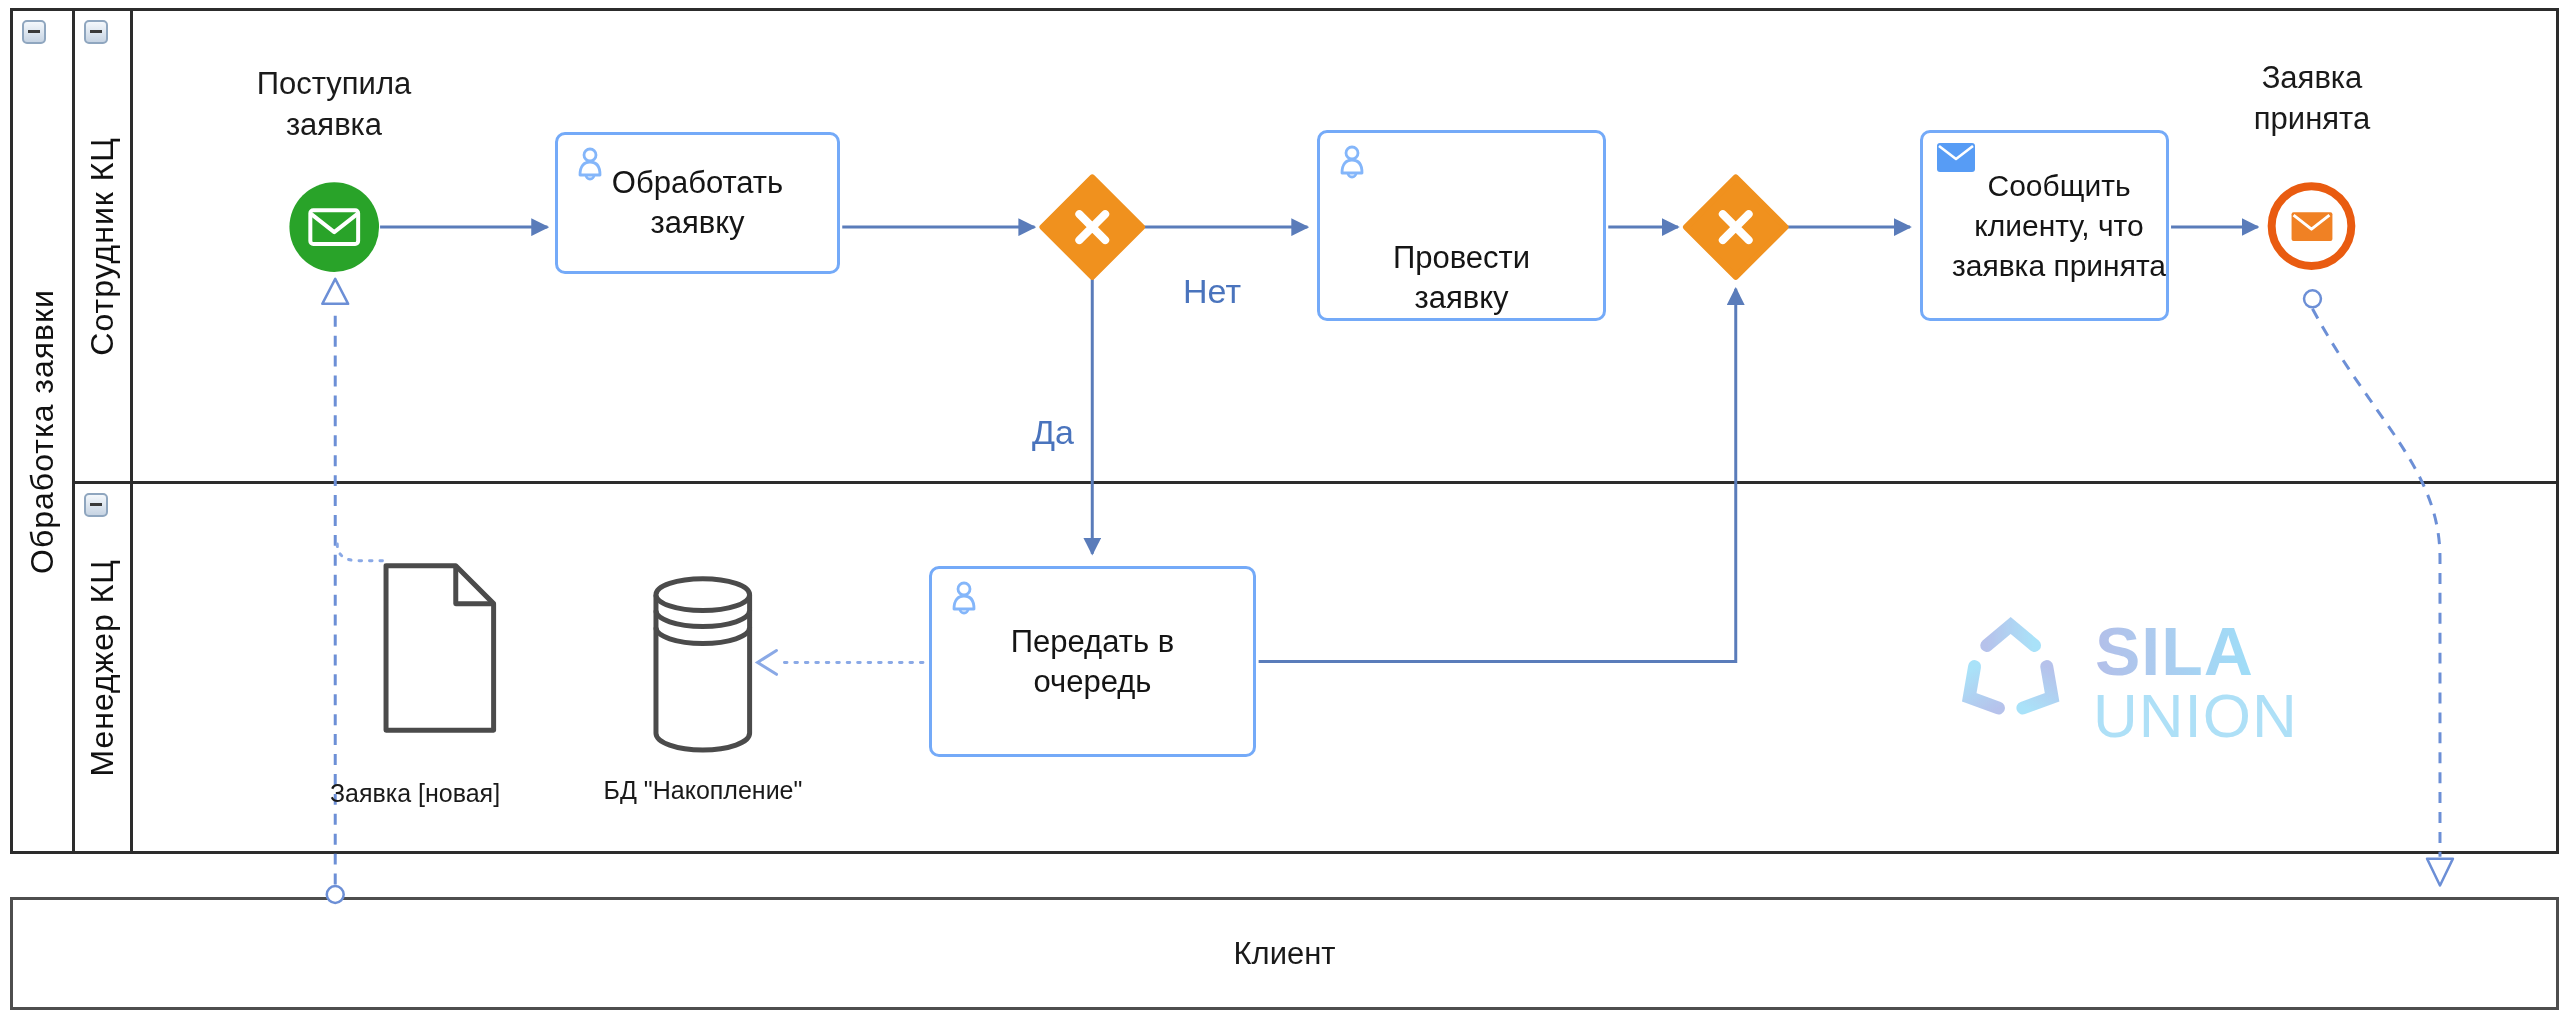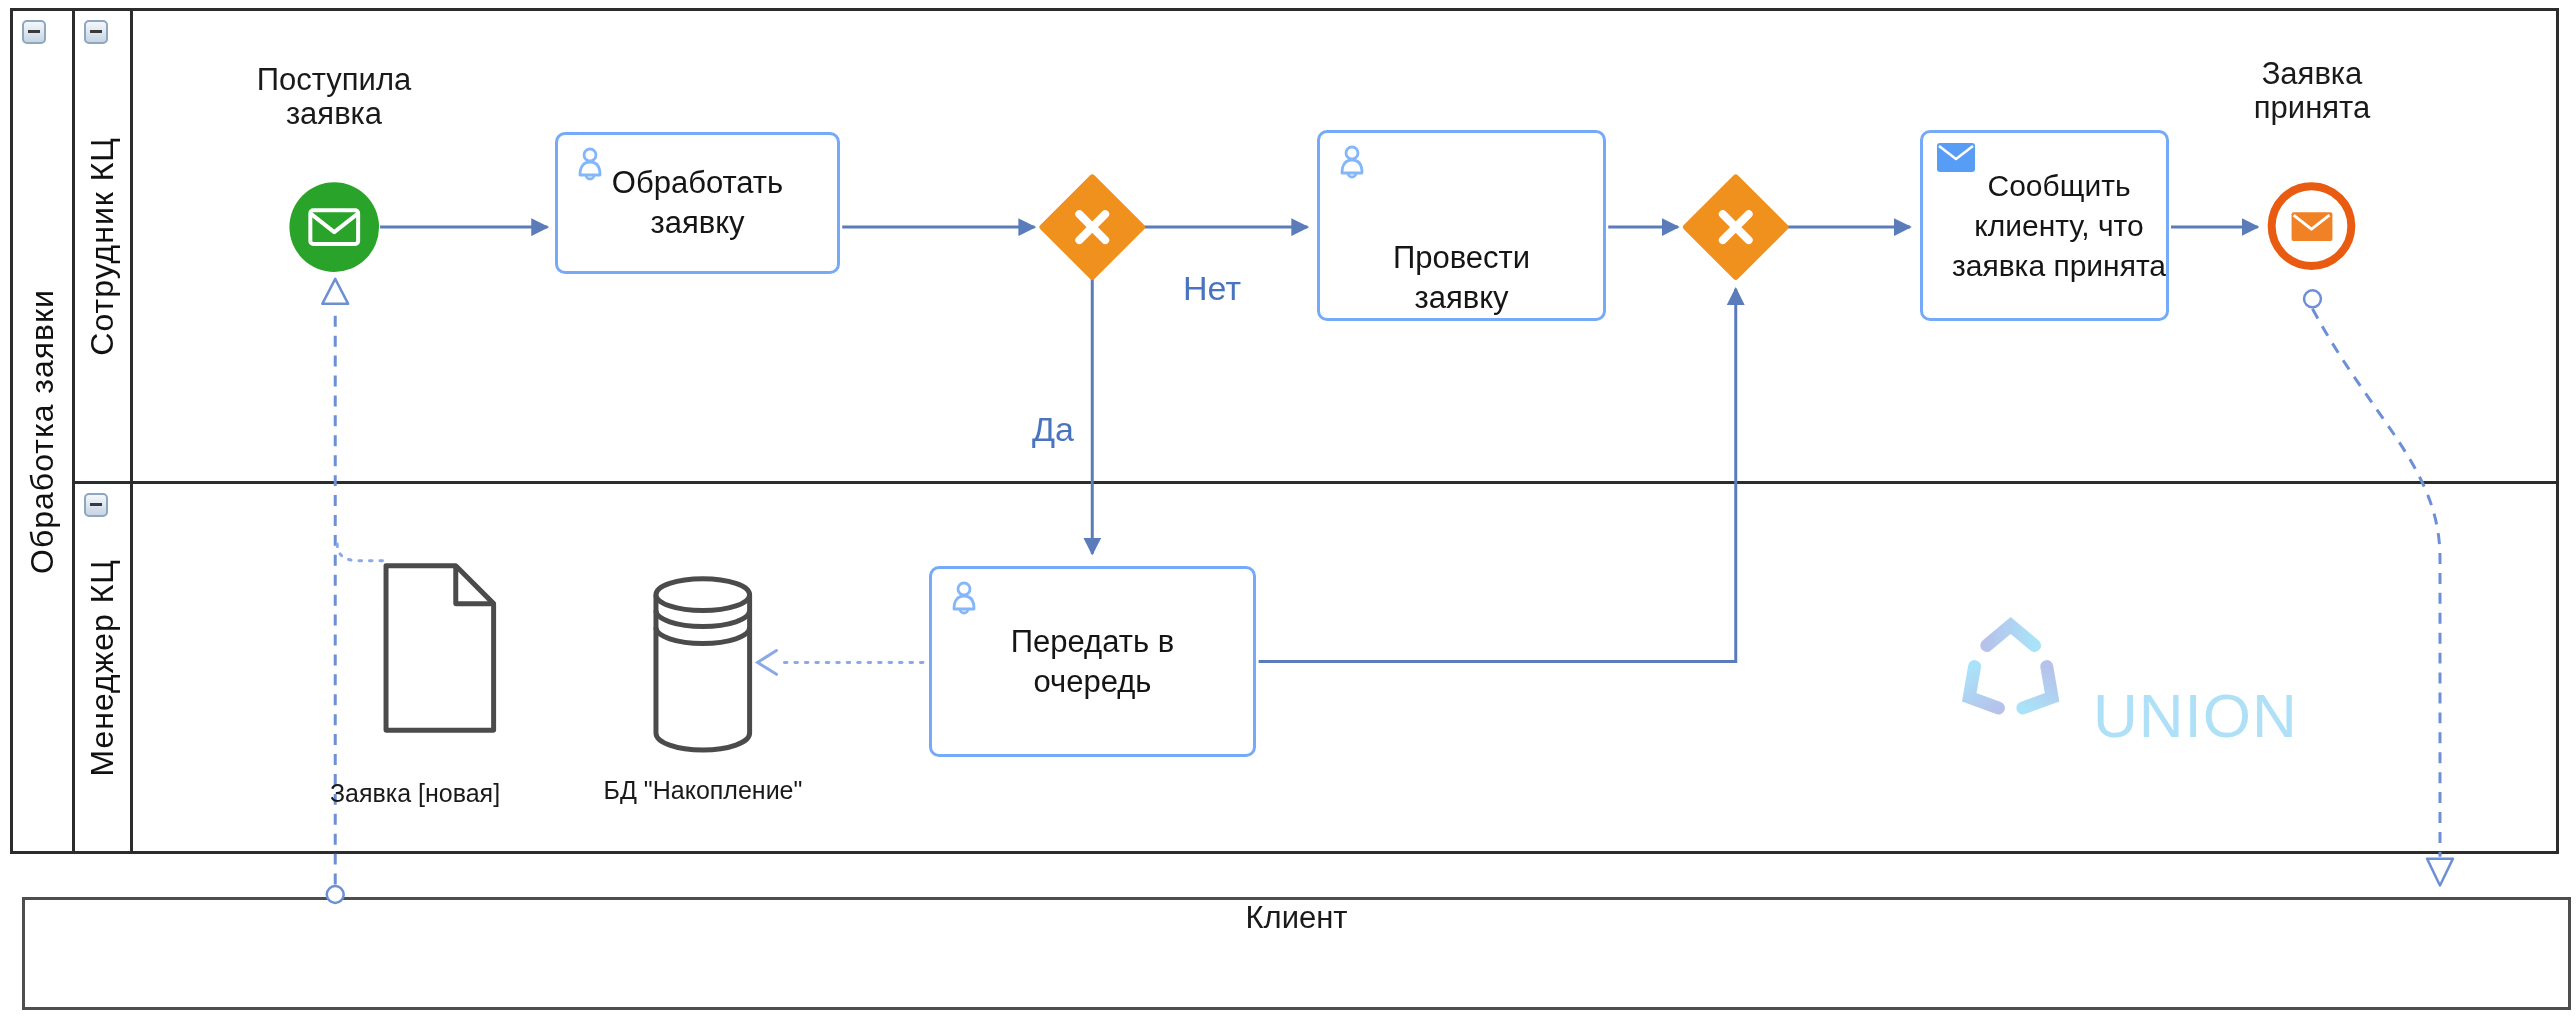--- a/index.html
+++ b/index.html
@@ -2,22 +2,22 @@
 <html><head>
 <meta charset="utf-8">
 <style>
   html,body{margin:0;padding:0;background:#ffffff;}
   #stage{position:relative;width:2576px;height:1021px;background:#ffffff;
          font-family:"Liberation Sans",sans-serif;overflow:hidden;}
 
   
   .pool{position:absolute;box-sizing:border-box;background:#fff;}
   #main-pool{left:10px;top:8px;width:2549px;height:846px;border:3px solid #2c2c2c;}
-  #client-pool{left:22px;top:897px;width:2549px;height:113px;border:3px solid #4e4e4e;
-               display:flex;align-items:flex-start;justify-content:center;
+  #client-pool{left:10px;top:897px;width:2549px;height:113px;border:3px solid #4e4e4e;
+               display:flex;align-items:center;justify-content:center;
                font-size:31px;color:#1a1a1a;}
   .col{position:absolute;top:0;bottom:0;box-sizing:border-box;
        display:flex;align-items:center;justify-content:center;}
   #pool-title-col{left:0;width:62px;border-right:3px solid #2c2c2c;}
   #lane-title-col{left:62px;width:58px;border-right:3px solid #2c2c2c;}
   #lane-divider{position:absolute;left:62px;right:0;top:470px;height:3px;background:#2c2c2c;}
   .v-text{writing-mode:vertical-rl;transform:rotate(180deg);font-size:32px;color:#111;
           letter-spacing:1px;white-space:nowrap;}
   .lane-cell{position:absolute;left:0;width:55px;display:flex;align-items:center;justify-content:center;}
 
@@ -28,21 +28,21 @@
 
   
   .task{position:absolute;box-sizing:border-box;background:#fff;border:3px solid #74aaf8;
         border-radius:10px;display:flex;align-items:center;justify-content:center;
         text-align:center;font-size:31px;line-height:40px;color:#151515;
         white-space:pre-line;z-index:3;}
   .task .corner-icon{position:absolute;top:9px;left:13px;}
 
   
   .lbl{position:absolute;transform:translateX(-50%);text-align:center;font-size:31px;
-       line-height:34px;color:#1a1a1a;white-space:pre-line;z-index:4;}
+       line-height:41px;color:#1a1a1a;white-space:pre-line;z-index:4;}
   .lbl.small{font-size:25px;line-height:30px;}
   .lbl.cond{font-size:34px;color:#4a74bd;}
 
   
   #logo-sila{position:absolute;left:2095px;top:612px;font-size:68px;font-weight:bold;
              letter-spacing:1px;background:linear-gradient(90deg,#b3bfe9,#9fdef8);
              -webkit-background-clip:text;background-clip:text;color:transparent;z-index:2;}
   #logo-union{position:absolute;left:2093px;top:680px;font-size:62px;font-weight:400;
               letter-spacing:1px;color:#aee0f7;z-index:2;}
 
@@ -211,16 +211,17 @@
 
   <div class="lbl" style="left:334px;top:63px;">Поступила
 заявка</div>
   <div class="lbl" style="left:2312px;top:57px;">Заявка
 принята</div>
   <div class="lbl cond" style="left:1212px;top:239px;margin-top:32px;">Нет</div>
   <div class="lbl cond" style="left:1053px;top:412px;">Да</div>
   <div class="lbl small" style="left:415px;top:778px;text-align:center;">Заявка [новая]</div>
   <div class="lbl small" style="left:703px;top:775px;">БД "Накопление"</div>
 
+  <div id="logo-sila">SILA</div>
   <div id="logo-union">UNION</div>
 
 </div>
 
 
 </body></html>

